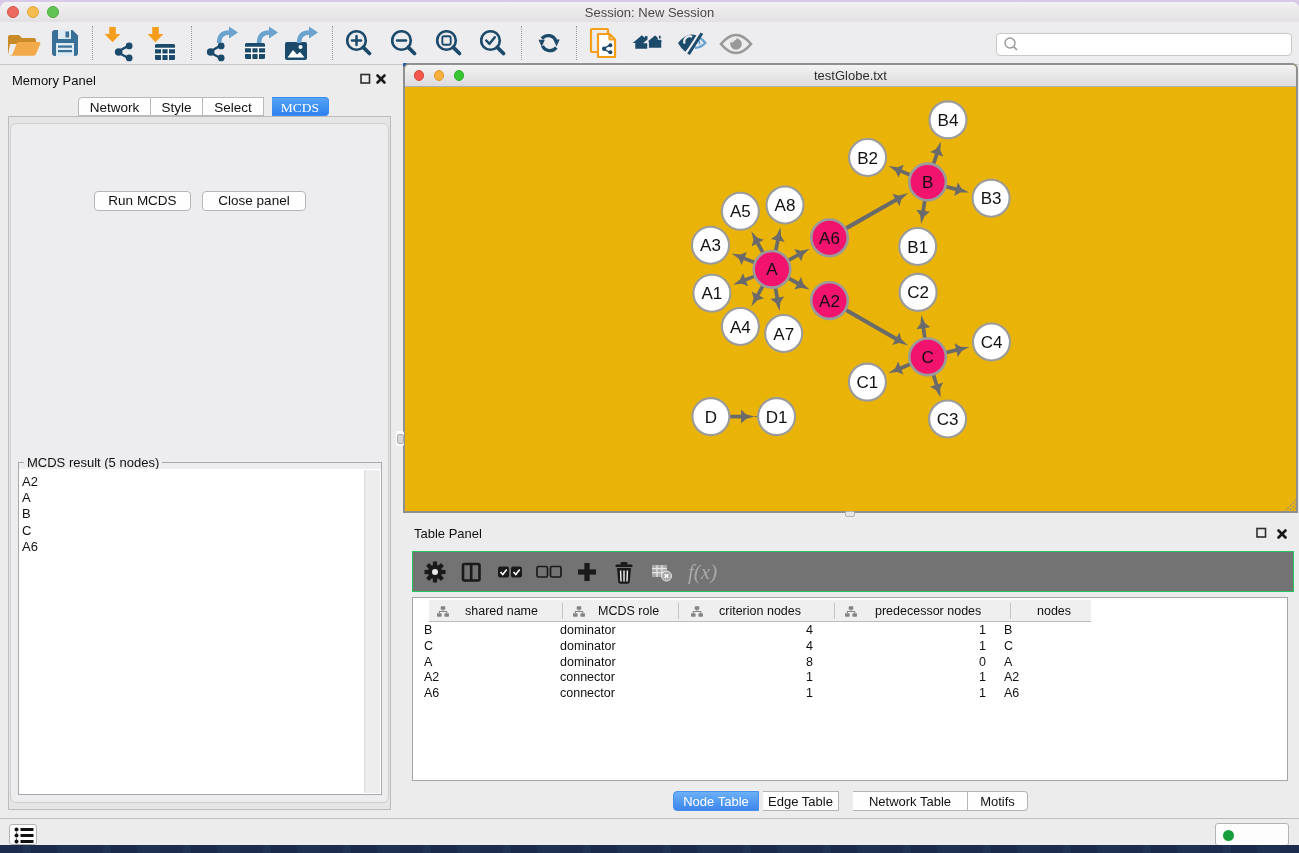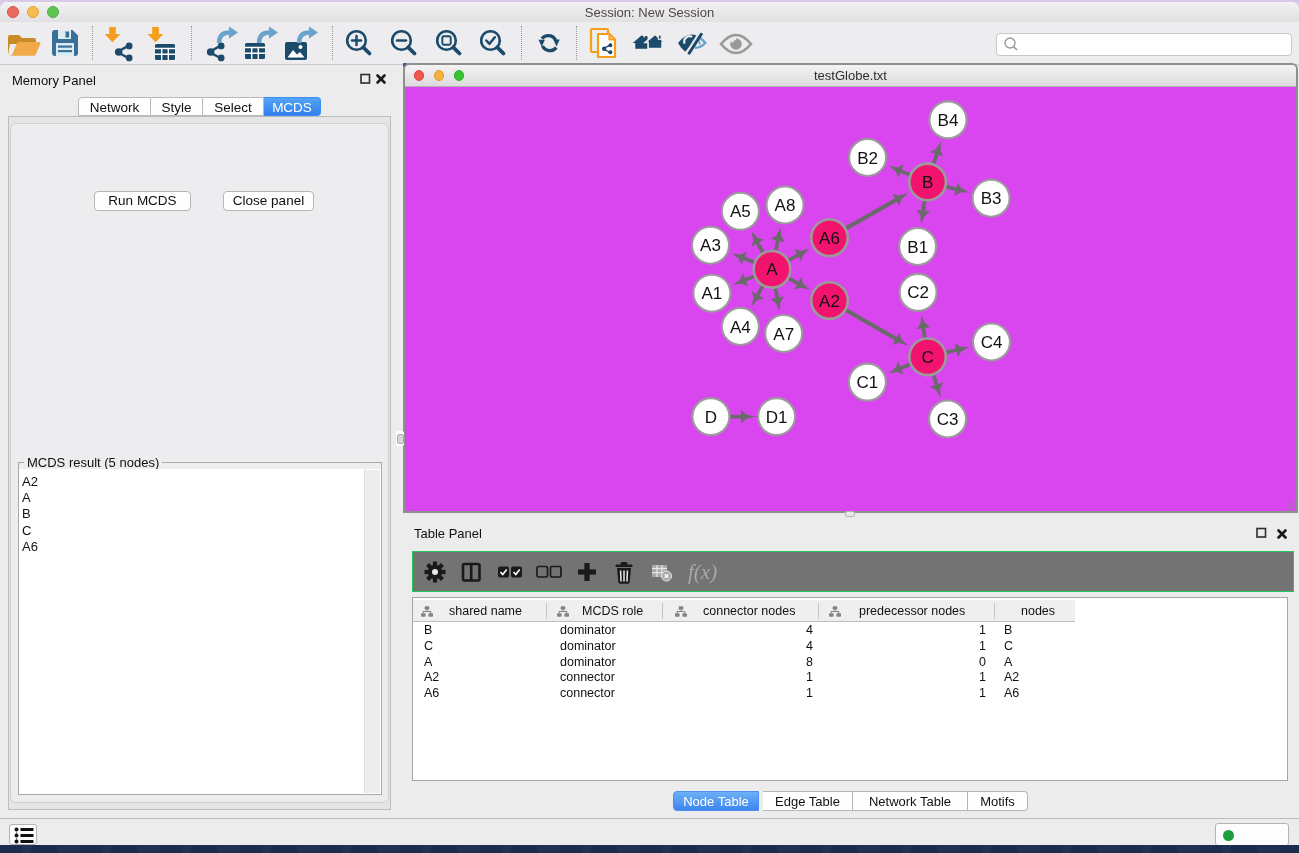--- a/index.html
+++ b/index.html
@@ -45,34 +45,34 @@
   #fieldset{position:absolute;left:18px;top:460px;width:364px;height:333px;
       border:1px solid #a9a9a9;box-sizing:border-box;}
   #fs-label{position:absolute;left:24px;top:453px;font-size:13px;color:#111;
       background:#edecee;padding:0 3px;}
   #listbox{position:absolute;left:19px;top:467px;width:362px;height:325px;background:#fff;}
   #listscroll{position:absolute;right:1px;top:1px;width:15px;height:323px;
       background:#ededed;border-left:1px solid #dcdcdc;}
   #listitems{position:absolute;left:3px;top:5px;font-size:13px;color:#111;line-height:16.2px;}
   
   #netwin{position:absolute;left:403px;top:61px;width:895px;height:450px;
-      background:#d946ef;border:2px solid #8f8f8f;border-radius:6px 6px 0 0;box-sizing:border-box;}
+      background:#eab308;border:2px solid #8f8f8f;border-radius:6px 6px 0 0;box-sizing:border-box;}
   #net-titlebar{position:absolute;left:0;top:0;width:891px;height:21px;
       background:linear-gradient(#f4f3f4,#dddbdd);border-bottom:1px solid #b1b1b1;
       border-radius:4px 4px 0 0;}
   .ntl{position:absolute;top:5px;width:10.5px;height:10.5px;border-radius:50%;box-sizing:border-box;}
   #net-title-text{position:absolute;top:3px;left:0;width:891px;text-align:center;
       font-size:13px;color:#2e2e2e;}
   
   #tp-title{position:absolute;left:414px;top:524px;font-size:13px;color:#111;}
   #tp-toolbar{position:absolute;left:412px;top:549px;width:882px;height:41px;
       background:#737373;border:1px solid #22c55e;box-sizing:border-box;}
   #tablebox{position:absolute;left:412px;top:595px;width:876px;height:184px;
       background:#fff;border:1px solid #a5a5a5;box-sizing:border-box;}
-  #thead{position:absolute;left:0px;top:2px;width:662px;height:21px;
+  #thead{position:absolute;left:16px;top:2px;width:662px;height:21px;
       background:#f0eff0;border-bottom:1px solid #bdbdbd;}
   .th{position:absolute;top:4px;font-size:12.5px;color:#111;}
   .colline{position:absolute;top:3px;height:16px;width:0;border-left:1px solid #c4c4c4;}
   .td{position:absolute;font-size:12.5px;color:#111;height:15.8px;}
   
   .btab{position:absolute;top:789px;height:20px;background:#fefefe;
       border:1px solid #b5b5b5;box-sizing:border-box;
       font-size:13px;color:#111;text-align:center;line-height:19px;}
   
   #statusbar{position:absolute;left:0;top:816px;width:1299px;height:26px;
@@ -261,23 +261,23 @@
       <g stroke="#1a1a1a" stroke-width="2.6" stroke-linecap="round">
         <line x1="2.5" y1="2.5" x2="9.5" y2="9.5"></line>
         <line x1="9.5" y1="2.5" x2="2.5" y2="9.5"></line>
       </g>
     </svg>
   <div id="cp-outer"></div>
   <div id="cp-inner"></div>
   <div class="tab" style="left:78px;width:73px;border-radius:4px 0 0 0;">Network</div>
   <div class="tab" style="left:151px;width:52px;border-left:none;">Style</div>
   <div class="tab" style="left:203px;width:61px;border-left:none;">Select</div>
-  <div class="tab" style="left:264px;width:57px;border-left:none;border-radius:0 4px 4px 0;background:linear-gradient(#55a4f4,#2f80f0);color:#fff;border-color:#3b8df2;">MCDS</div>
+  <div class="tab" style="left:272px;width:57px;border-left:none;border-radius:0 4px 4px 0;background:linear-gradient(#55a4f4,#2f80f0);color:#fff;border-color:#3b8df2;font-family:Liberation Serif, serif;">MCDS</div>
   <div class="btn" style="left:94px;width:97px;">Run MCDS</div>
-  <div class="btn" style="left:202px;width:91px;margin-left:21px;">Close panel</div>
+  <div class="btn" style="left:202px;width:104px;">Close panel</div>
   <div id="fieldset"></div>
   <div id="fs-label">MCDS result (5 nodes)</div>
   <div id="listbox">
     <div id="listscroll"></div>
     <div id="listitems">A2<br>A<br>B<br>C<br>A6</div>
   </div>
 
   <div id="netwin">
     <svg style="position:absolute;left:-2px;top:-2px;" width="6" height="6">
         <path d="M0,0 H4.5 L0,4.5 Z" fill="#2f5f9e"></path>
@@ -483,21 +483,21 @@
               <path d="M0,-2 V0 M-4.2,2 V0 H4.2 V2" fill="none" stroke="#848484" stroke-width="1.2"></path>
             </g>
           </g>
         </svg>
       <div class="colline" style="left:133px;"></div>
       <div class="colline" style="left:249px;"></div>
       <div class="colline" style="left:405px;"></div>
       <div class="colline" style="left:581px;"></div>
       <div class="th" style="left:36px;">shared name</div>
       <div class="th" style="left:169px;">MCDS role</div>
-      <div class="th" style="left:290px;">connector nodes</div>
+      <div class="th" style="left:290px;">criterion nodes</div>
       <div class="th" style="left:446px;">predecessor nodes</div>
       <div class="th" style="left:608px;">nodes</div>
     </div>
     <div id="tbody">
         <div class="td" style="left:11px;top:25.0px;">B</div>
         <div class="td" style="left:147px;top:25.0px;">dominator</div>
         <div class="td" style="left:300px;top:25.0px;width:100px;text-align:right;">4</div>
         <div class="td" style="left:473px;top:25.0px;width:100px;text-align:right;">1</div>
         <div class="td" style="left:591px;top:25.0px;">B</div>
         <div class="td" style="left:11px;top:40.8px;">C</div>
@@ -517,21 +517,21 @@
         <div class="td" style="left:591px;top:72.4px;">A2</div>
         <div class="td" style="left:11px;top:88.2px;">A6</div>
         <div class="td" style="left:147px;top:88.2px;">connector</div>
         <div class="td" style="left:300px;top:88.2px;width:100px;text-align:right;">1</div>
         <div class="td" style="left:473px;top:88.2px;width:100px;text-align:right;">1</div>
         <div class="td" style="left:591px;top:88.2px;">A6</div>
       </div>
   </div>
 
   <div class="btab" style="left:673px;width:86px;border-radius:4px 0 0 4px;background:linear-gradient(#6cb0f6,#3c86ef);color:#fff;border-color:#4a8fee;">Node Table</div>
-  <div class="btab" style="left:763px;width:90px;border-left:none;">Edge Table</div>
+  <div class="btab" style="left:763px;width:76px;border-left:none;">Edge Table</div>
   <div class="btab" style="left:853px;width:115px;border-left:none;">Network Table</div>
   <div class="btab" style="left:968px;width:60px;border-left:none;border-radius:0 4px 4px 0;">Motifs</div>
   <div class="abs" style="left:396px;top:429px;width:8px;height:15px;background:#fff;border-radius:2px;"></div>
     <div class="abs" style="left:397px;top:432px;width:7px;height:10px;background:#d6d6d6;border:1px solid #ababab;border-radius:2px;box-sizing:border-box;"></div>
     <div class="abs" style="left:845px;top:509px;width:10px;height:6px;background:#e6e6e6;border:1px solid #b5b5b5;border-radius:2px;box-sizing:border-box;"></div>
     <svg class="abs" style="left:1284px;top:496px;" width="13" height="13">
       <g stroke="#8f8f8f" stroke-width="1.2" stroke-dasharray="2,1.6">
         <line x1="12.5" y1="1.5" x2="1.5" y2="12.5"></line>
         <line x1="12.5" y1="5.5" x2="5.5" y2="12.5"></line>
         <line x1="12.5" y1="9.5" x2="9.5" y2="12.5"></line>

